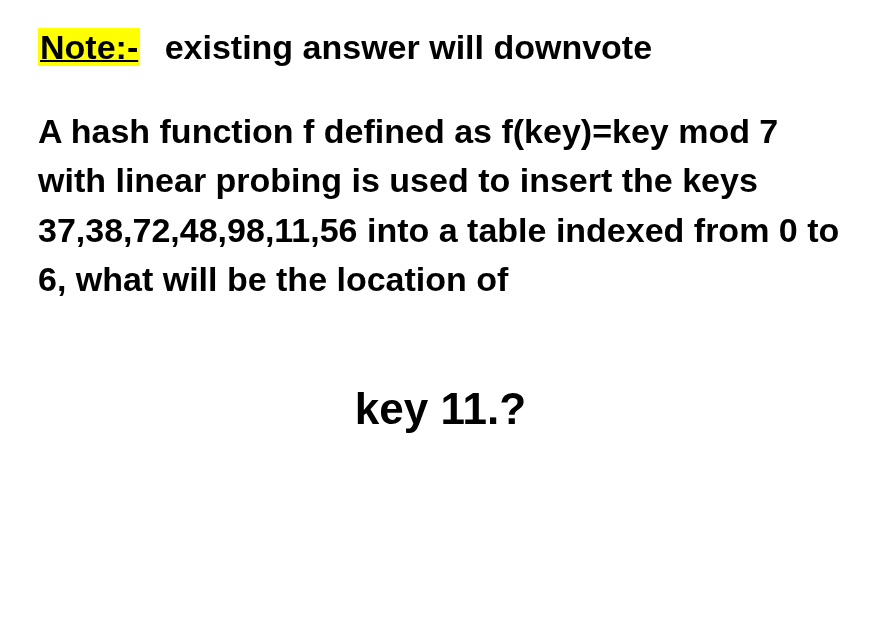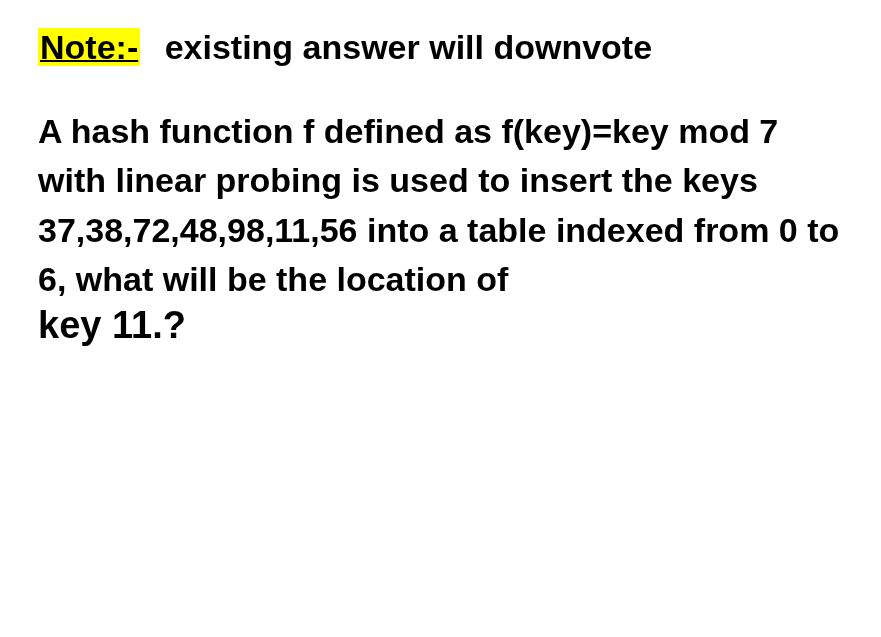--- a/index.html
+++ b/index.html
@@ -30,25 +30,27 @@
       font-weight: 900;
       font-size: 34px;
       margin-left: 20px;
       font-stretch: condensed;
     }
     .question-body {
       font-weight: 900;
       font-size: 34px;
       line-height: 1.45;
       font-stretch: condensed;
+      margin-bottom: 80px;
     }
     .question-tail {
       font-weight: 900;
-      font-size: 38px;
+      font-size: 44px;
       font-stretch: condensed;
+      text-align: center;
     }
   </style>
 </head>
 <body>
 
 <div class="note-line">
   <span class="note-label">Note:-</span>
   <span class="note-text">existing answer will downvote</span>
 </div>
 

